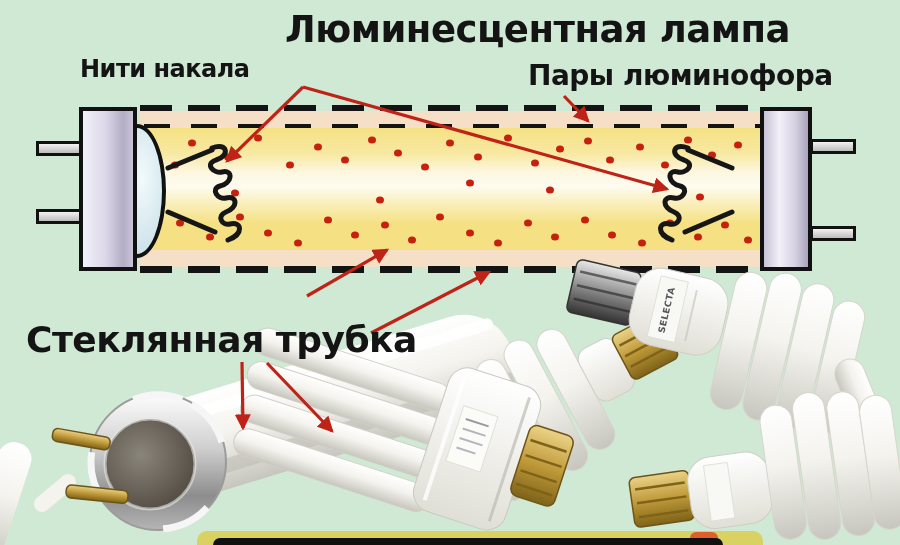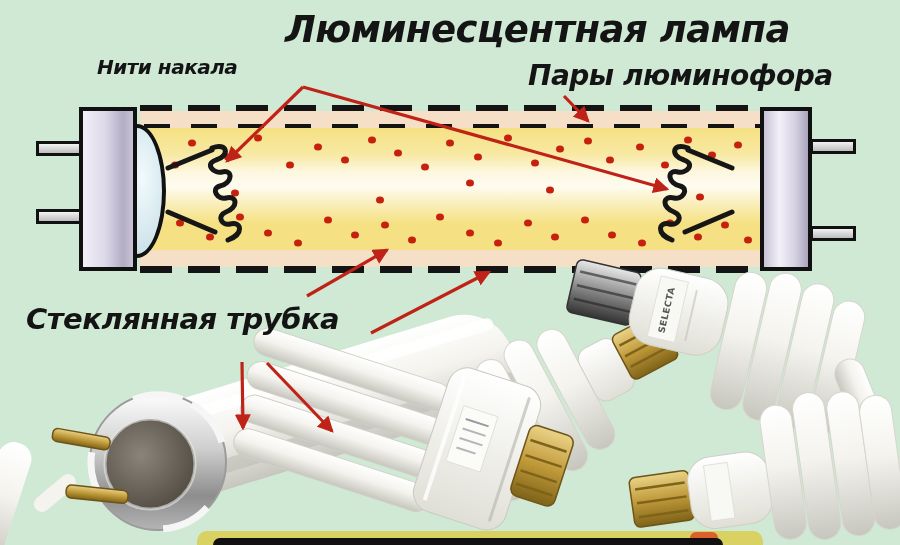--- a/index.html
+++ b/index.html
@@ -1,25 +1,25 @@
 <!DOCTYPE html>
 <html><head>
 <meta charset="utf-8">
 <style>
   html,body{margin:0;padding:0;}
   body{font-family:"DejaVu Sans",sans-serif;}
   .stage{position:relative;width:900px;height:545px;background:#cfe9d5;overflow:hidden;}
 
   
-  .lbl{position:absolute;color:#141414;font-weight:bold;font-style:italic;white-space:nowrap;z-index:30;letter-spacing:-0.5px;}
+  .lbl{position:absolute;color:#141414;font-weight:bold;white-space:nowrap;z-index:30;letter-spacing:-0.5px;}
   .title{left:245px;top:8px;width:585px;text-align:center;font-size:37px;}
-  .lbl-niti{left:97px;top:55px;font-size:20px;}
+  .lbl-niti{left:80px;top:55px;font-size:24px;}
   .lbl-sloy{left:528px;top:59px;font-size:28px;}
   .lbl-pary{left:84px;top:276px;font-size:29px;}
-  .lbl-stek{left:26px;top:302px;font-size:29px;}
+  .lbl-stek{left:26px;top:319px;font-size:36px;}
 
   
   .tube-body{position:absolute;left:140px;top:105px;width:623px;height:168px;z-index:3;}
   .dash-outer{position:absolute;left:0;width:100%;height:7px;
     background:repeating-linear-gradient(90deg,#141414 0 32px,transparent 32px 48px);}
   .dash-outer.top{top:0;}
   .dash-outer.bot{bottom:0;}
   .phos{position:absolute;left:0;width:100%;height:17px;background:#f6dfc7;}
   .phos.top{top:6px;}
   .phos.bot{bottom:6px;}

